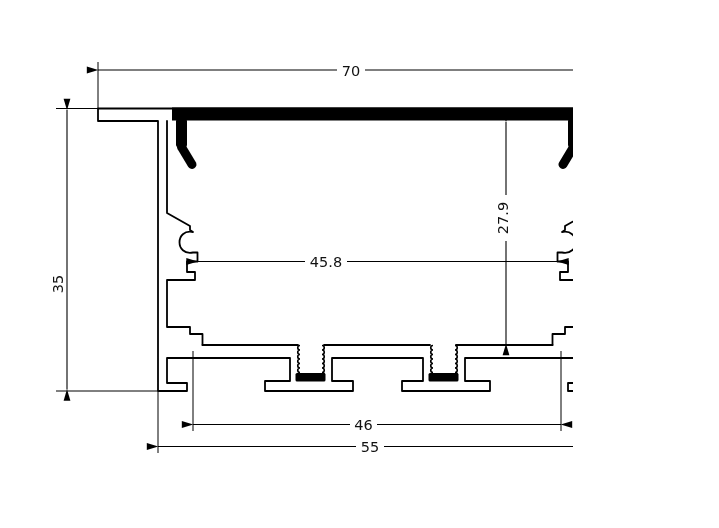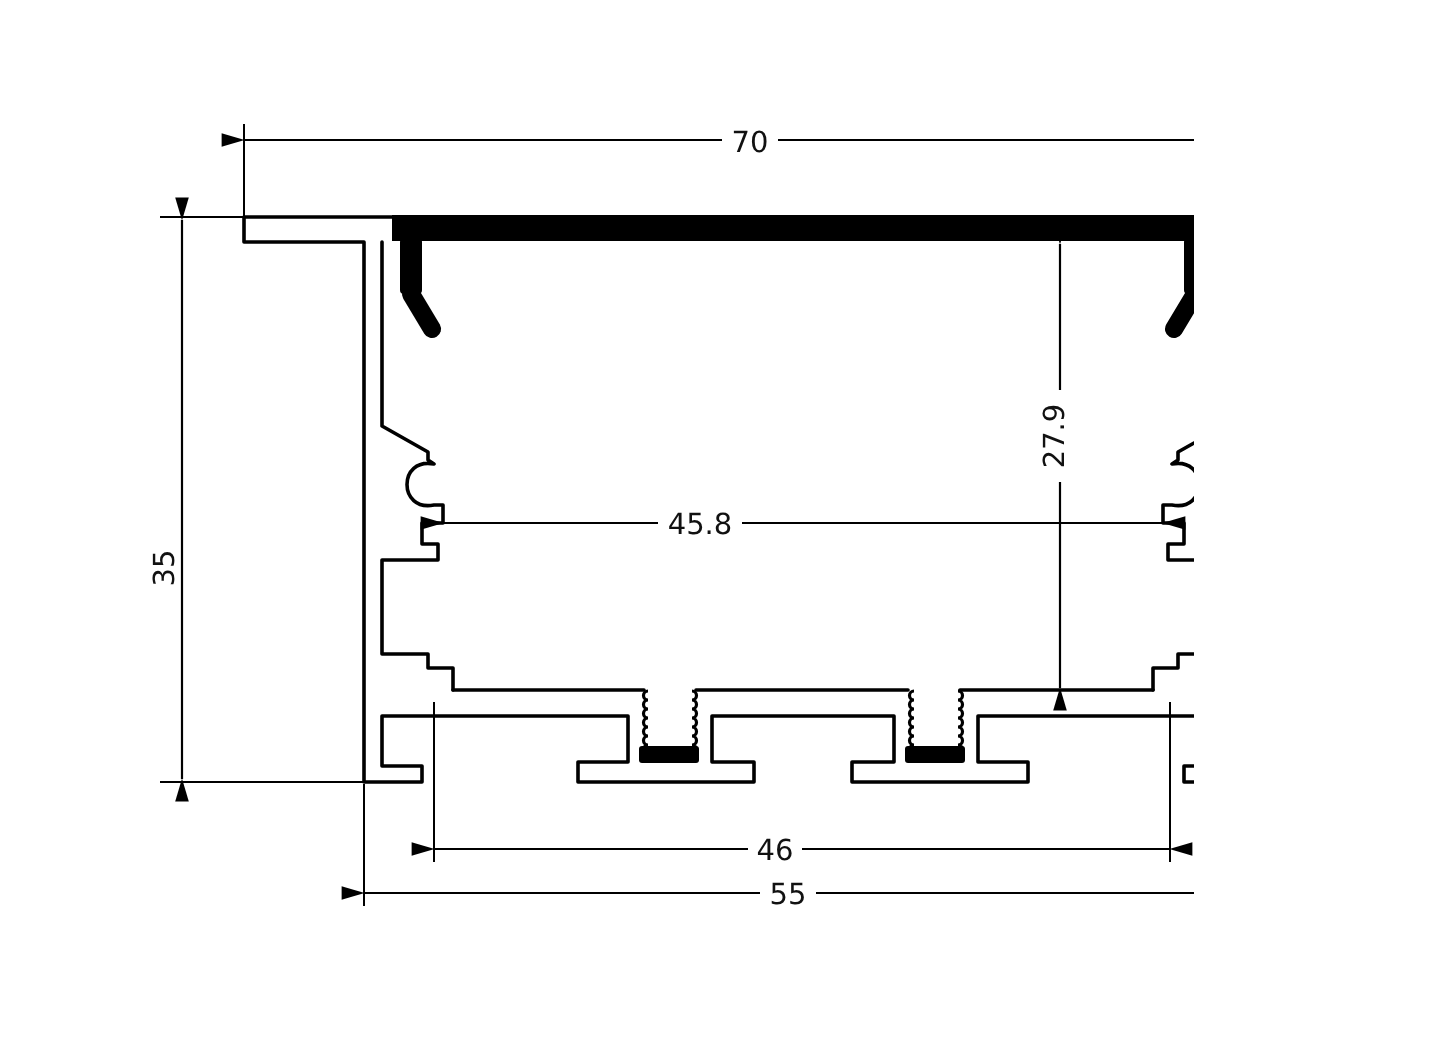--- a/index.html
+++ b/index.html
@@ -1,17 +1,17 @@
 <!DOCTYPE html>
 <html><head>
 <meta charset="utf-8">
 <style>
   html,body{margin:0;padding:0;background:#ffffff;}
   .stage{width:573px;height:528px;background:#fff;position:relative;overflow:hidden;
-         font-family:"DejaVu Sans",sans-serif;padding-left:24px;}
+         font-family:"DejaVu Sans",sans-serif;}
   svg{display:block;}
   .al{fill:none;stroke:#000;stroke-width:1.8;stroke-linejoin:round;stroke-linecap:round;}
   .serr{fill:none;stroke:#000;stroke-width:1.6;}
   .blackfill{fill:#000;stroke:none;}
   .clipstroke{fill:none;stroke:#000;stroke-width:9;stroke-linecap:round;}
   .dim{fill:none;stroke:#000;stroke-width:1.1;}
   .ext{fill:none;stroke:#000;stroke-width:1.0;}
   .dimtext{font-family:"DejaVu Sans",sans-serif;font-size:14.5px;fill:#111;text-anchor:middle;}
   .labelbg{fill:#fff;stroke:none;}
 </style>

